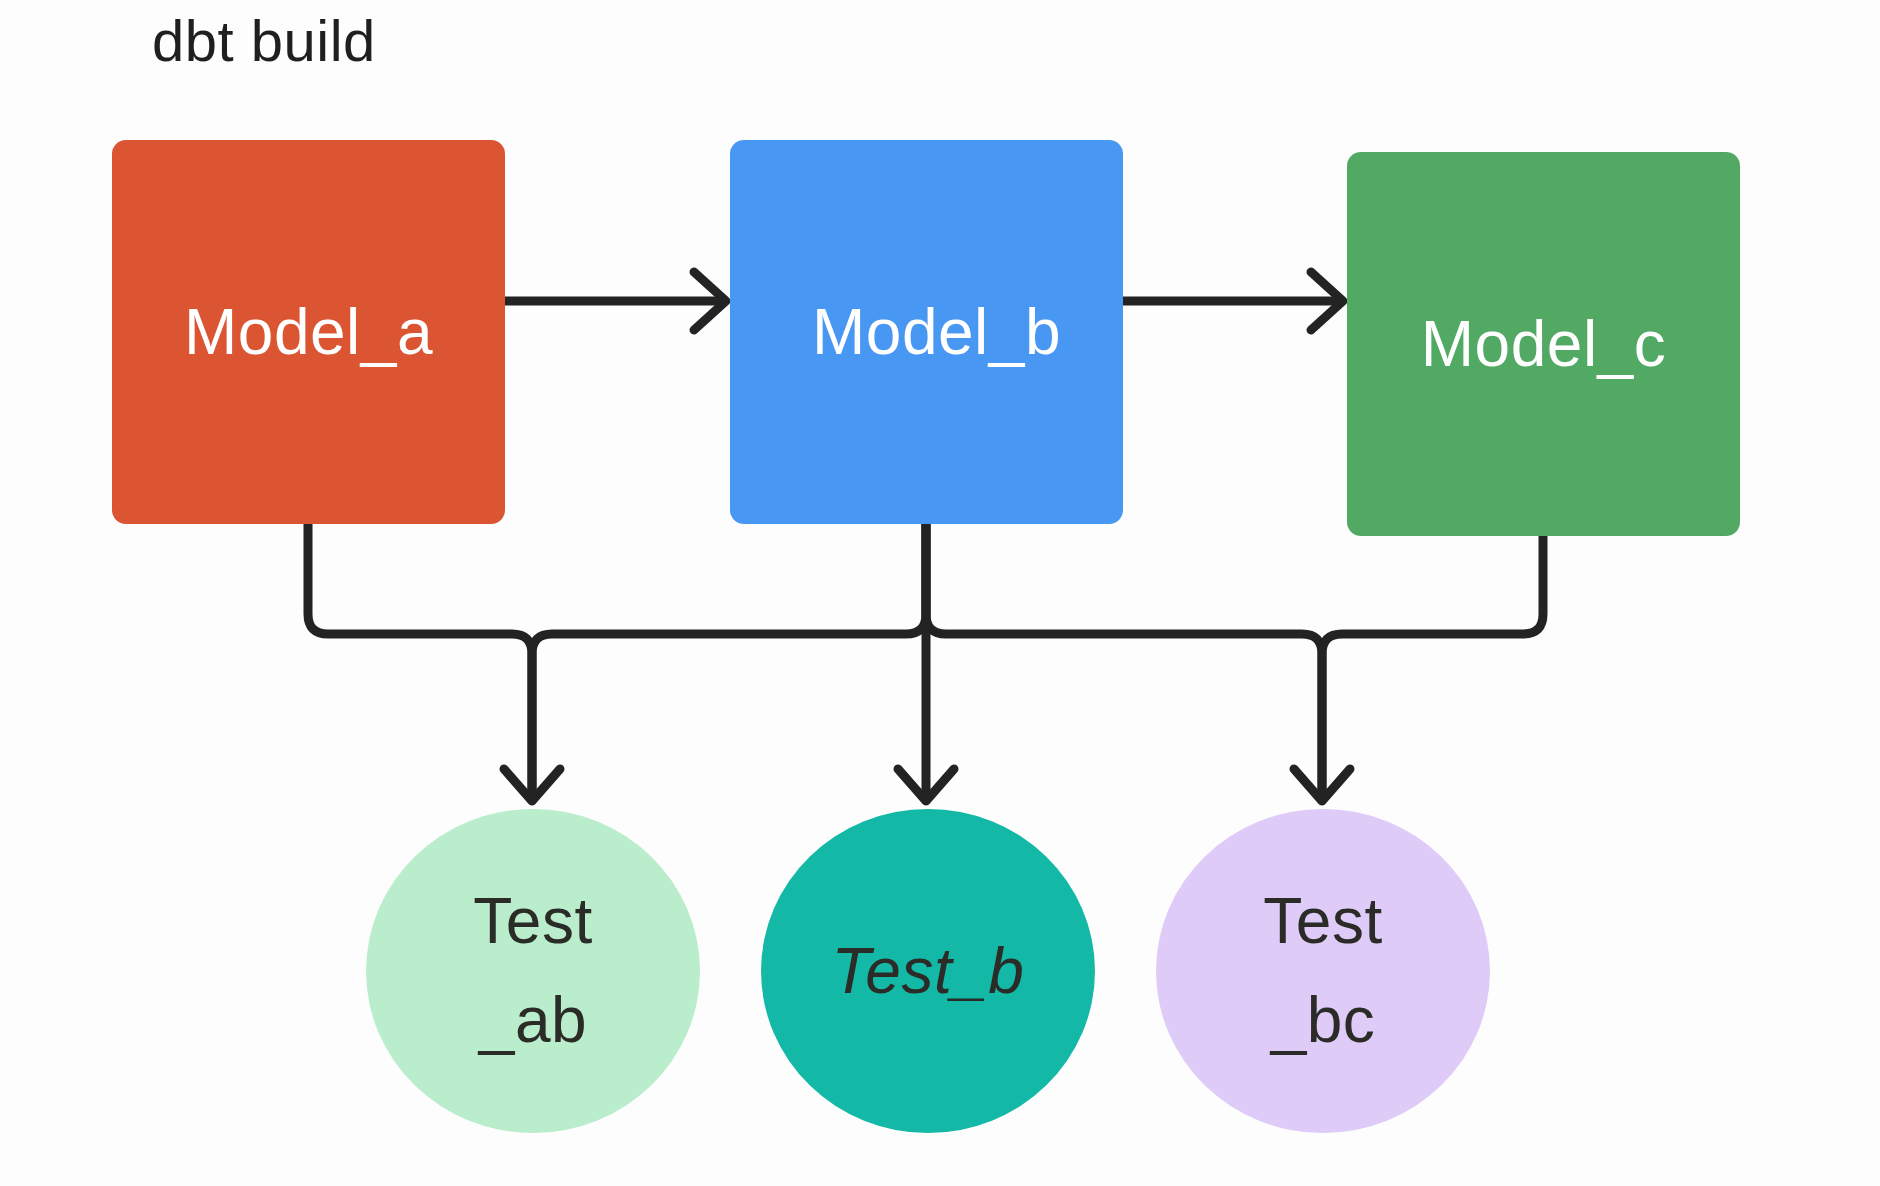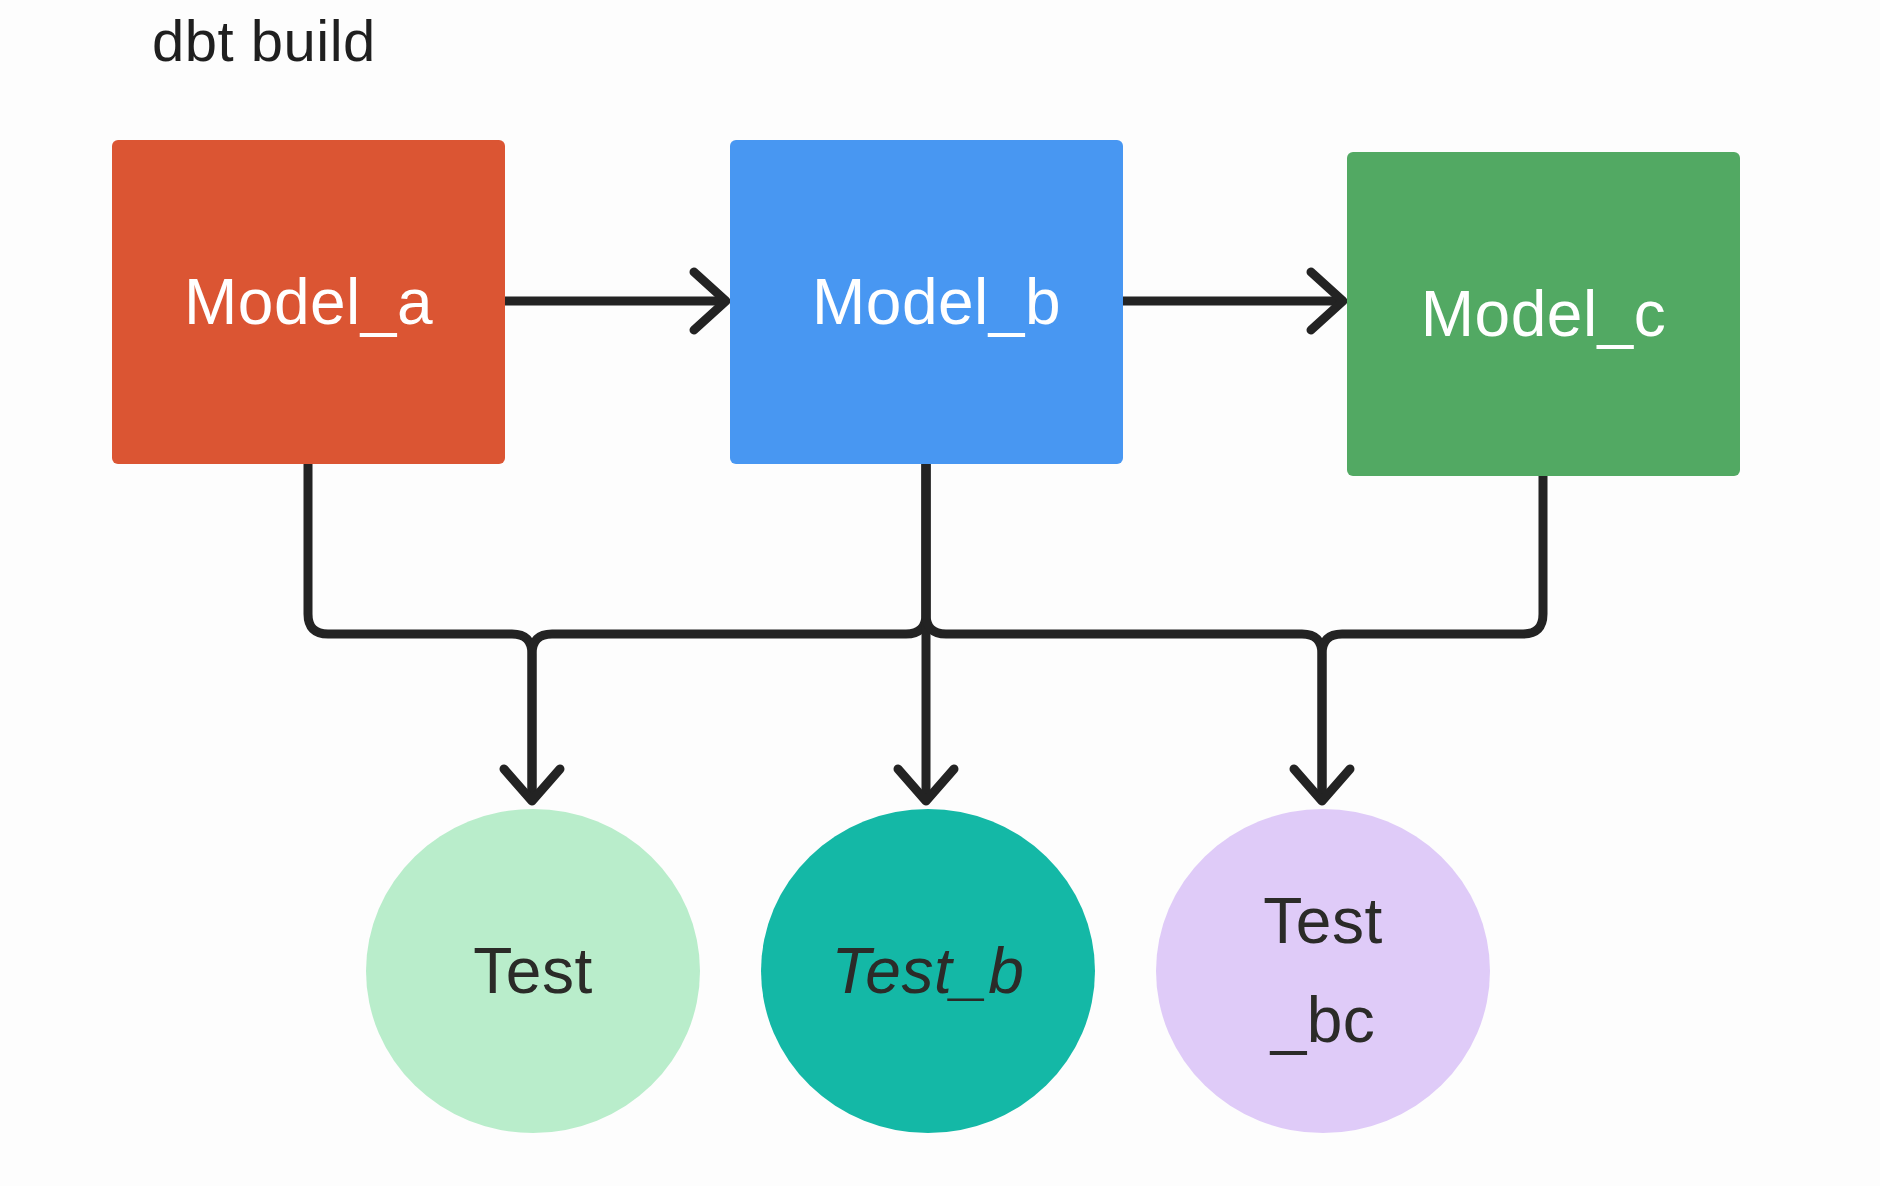--- a/index.html
+++ b/index.html
@@ -29,22 +29,22 @@
     line-height: 70px;
     font-weight: 400;
     color: var(--ink);
     letter-spacing: 0.5px;
     white-space: nowrap;
   }
   .model-node {
     position: absolute;
     top: 140px;
     width: 393px;
-    height: 324px;
-    border-radius: 6px;
+    height: 384px;
+    border-radius: 14px;
     display: flex;
     align-items: center;
     justify-content: center;
     color: var(--model-label);
     font-size: 64px;
     font-weight: 500;
     letter-spacing: 0.5px;
     white-space: nowrap;
   }
   .model-a { left: 112px; }
@@ -122,20 +122,21 @@
   </div>
   <div class="model-node model-b" style="background: rgb(72, 151, 242);">
     <span>Model_b</span>
   </div>
   <div class="model-node model-c" style="background: rgb(82, 169, 99);">
     <span>Model_c</span>
   </div>
 
   <div class="test-node test-ab" style="background: rgb(185, 237, 203);">
     <span class="label-line">Test</span>
+    <span class="label-line">_ab</span>
   </div>
   <div class="test-node test-b" style="background: #14b8a6; font-style: italic;">
     <span class="label-line">Test_b</span>
   </div>
   <div class="test-node test-bc" style="background: rgb(223, 203, 248);">
     <span class="label-line">Test</span>
     <span class="label-line">_bc</span>
   </div>
 
 </div>

